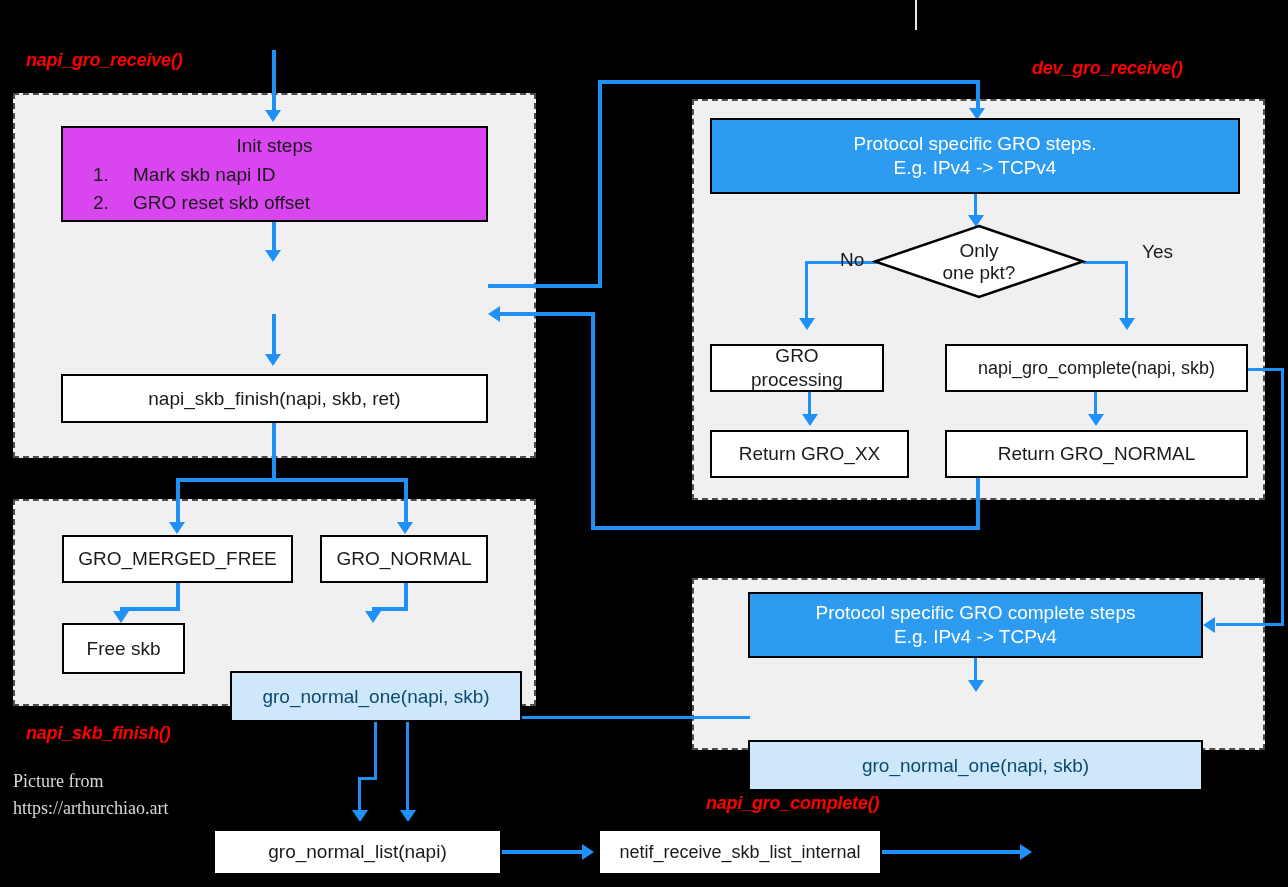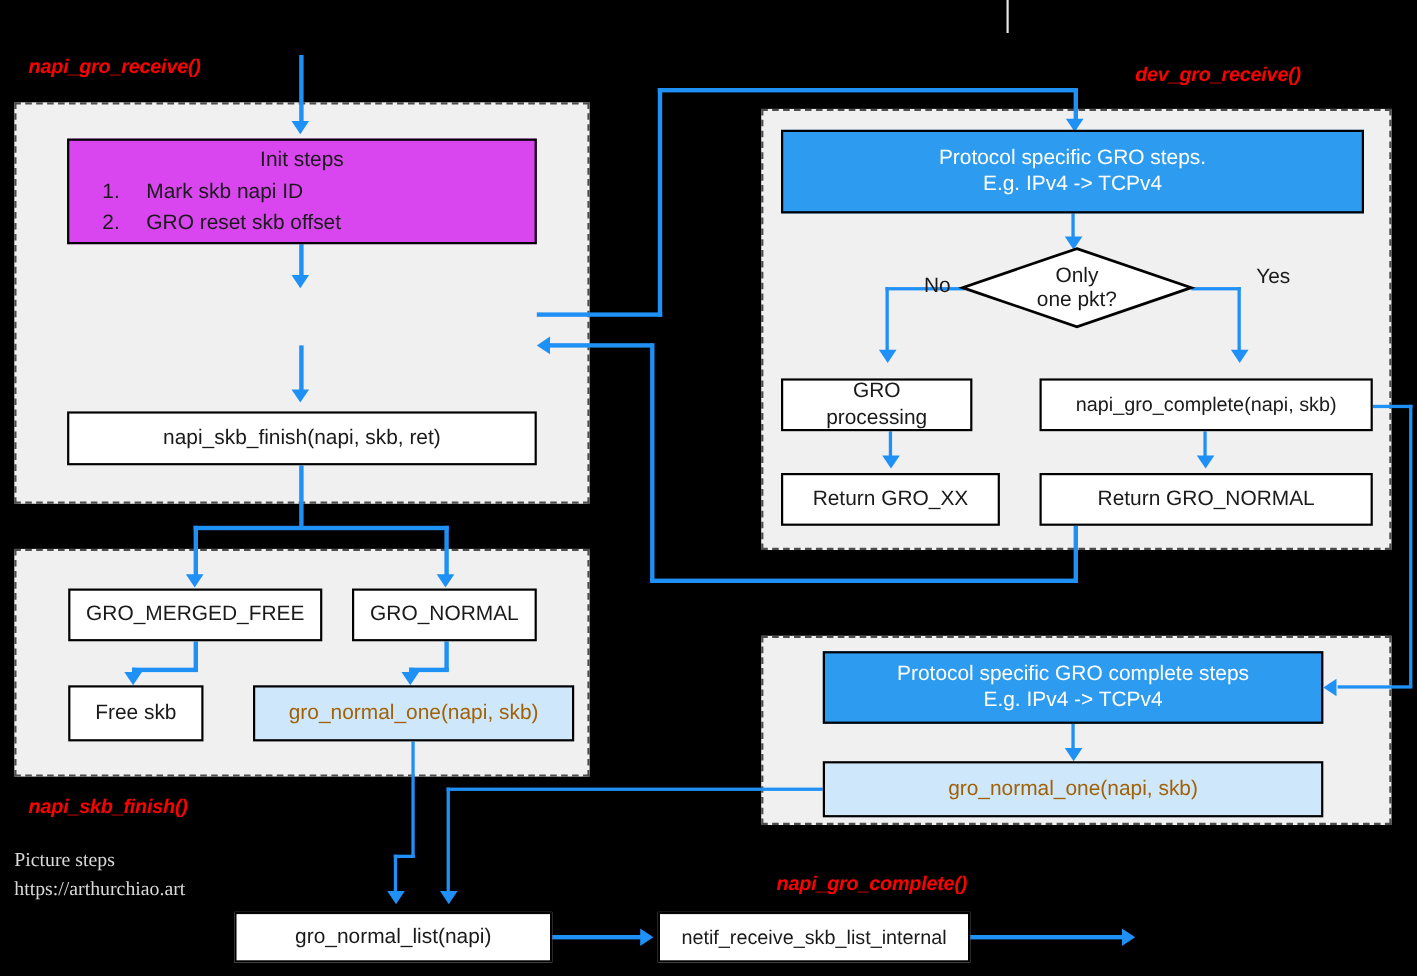--- a/index.html
+++ b/index.html
@@ -7,21 +7,21 @@
          font-family:"Liberation Sans",sans-serif;}
 
   .panel{position:absolute;background:#f0f0f0;
          border:2px dashed #4d4d4d;box-sizing:border-box;}
 
   .node{position:absolute;box-sizing:border-box;border:2px solid #000;
         background:#fff;color:#1a1a1a;display:flex;align-items:center;
         justify-content:center;text-align:center;font-size:19px;line-height:1.25;
         padding:2px 20px;}
   .node.blue{background:#2d9bf0;color:#fff;border-color:#000;}
-  .node.lblue{background:#cfe7fb;color:#a16207;border-color:#000;}
+  .node.lblue{background:#cfe7fb;color:#0c4a6e;border-color:#000;margin-top:48px;}
   .node.tall2{flex-direction:column;}
 
   .initbox{position:absolute;box-sizing:border-box;border:2px solid #000;background:#d946ef;
            color:#1a1a1a;font-size:19px;line-height:1.5;padding:4px 0 6px 0;}
   .initbox .ttl{text-align:center;}
   .initbox ol{margin:0;padding:0 0 0 30px;list-style:none;}
   .initbox ol li{position:relative;padding-left:40px;}
   .initbox ol li .num{position:absolute;left:0;}
 
   .diamond{position:absolute;}
@@ -192,16 +192,16 @@
 
   <div class="node blue tall2" style="left:748px;top:592px;width:455px;height:66px;">
     <div>Protocol specific GRO complete steps</div>
     <div>E.g. IPv4 -&gt; TCPv4</div>
   </div>
   <div class="node lblue" style="left:748px;top:692px;width:455px;height:51px;">gro_normal_one(napi, skb)</div>
 
   <div class="node" style="left:213px;top:829px;width:289px;height:46px;">gro_normal_list(napi)</div>
   <div class="node" style="left:598px;top:829px;width:284px;height:46px;font-size:18px;">netif_receive_skb_list_internal</div>
 
-  <div class="credit" style="left:13px;top:768px;">Picture steps
+  <div class="credit" style="left:13px;top:768px;">Picture from
 https://arthurchiao.art</div>
 
 </div>
 
 </body></html>

